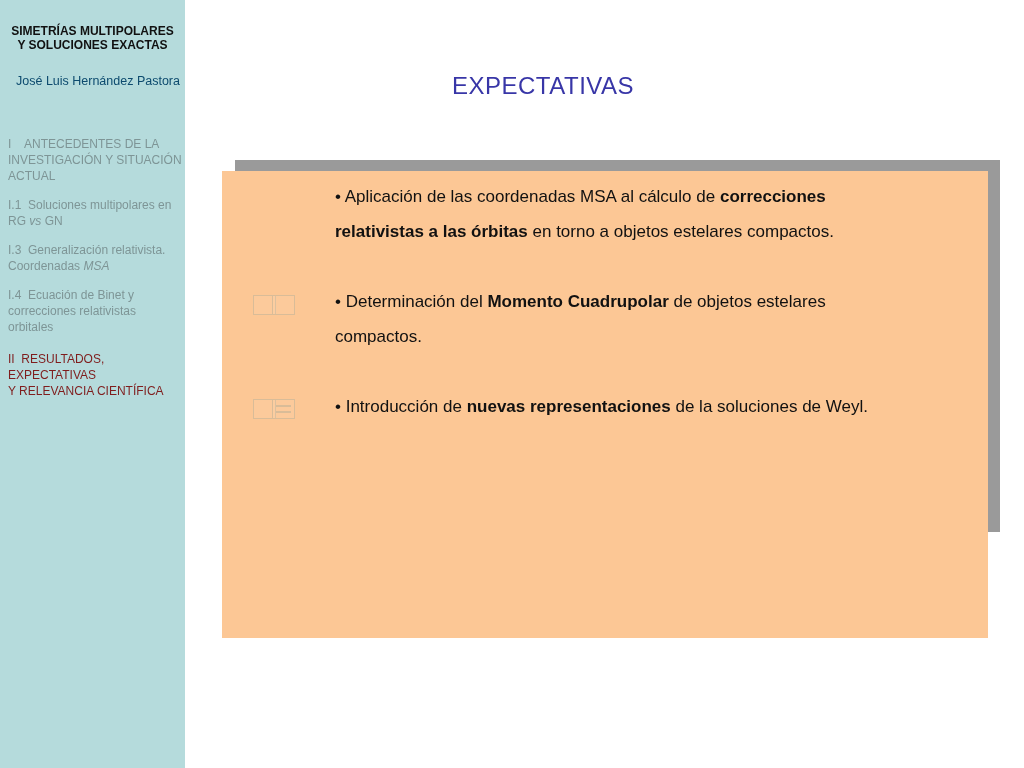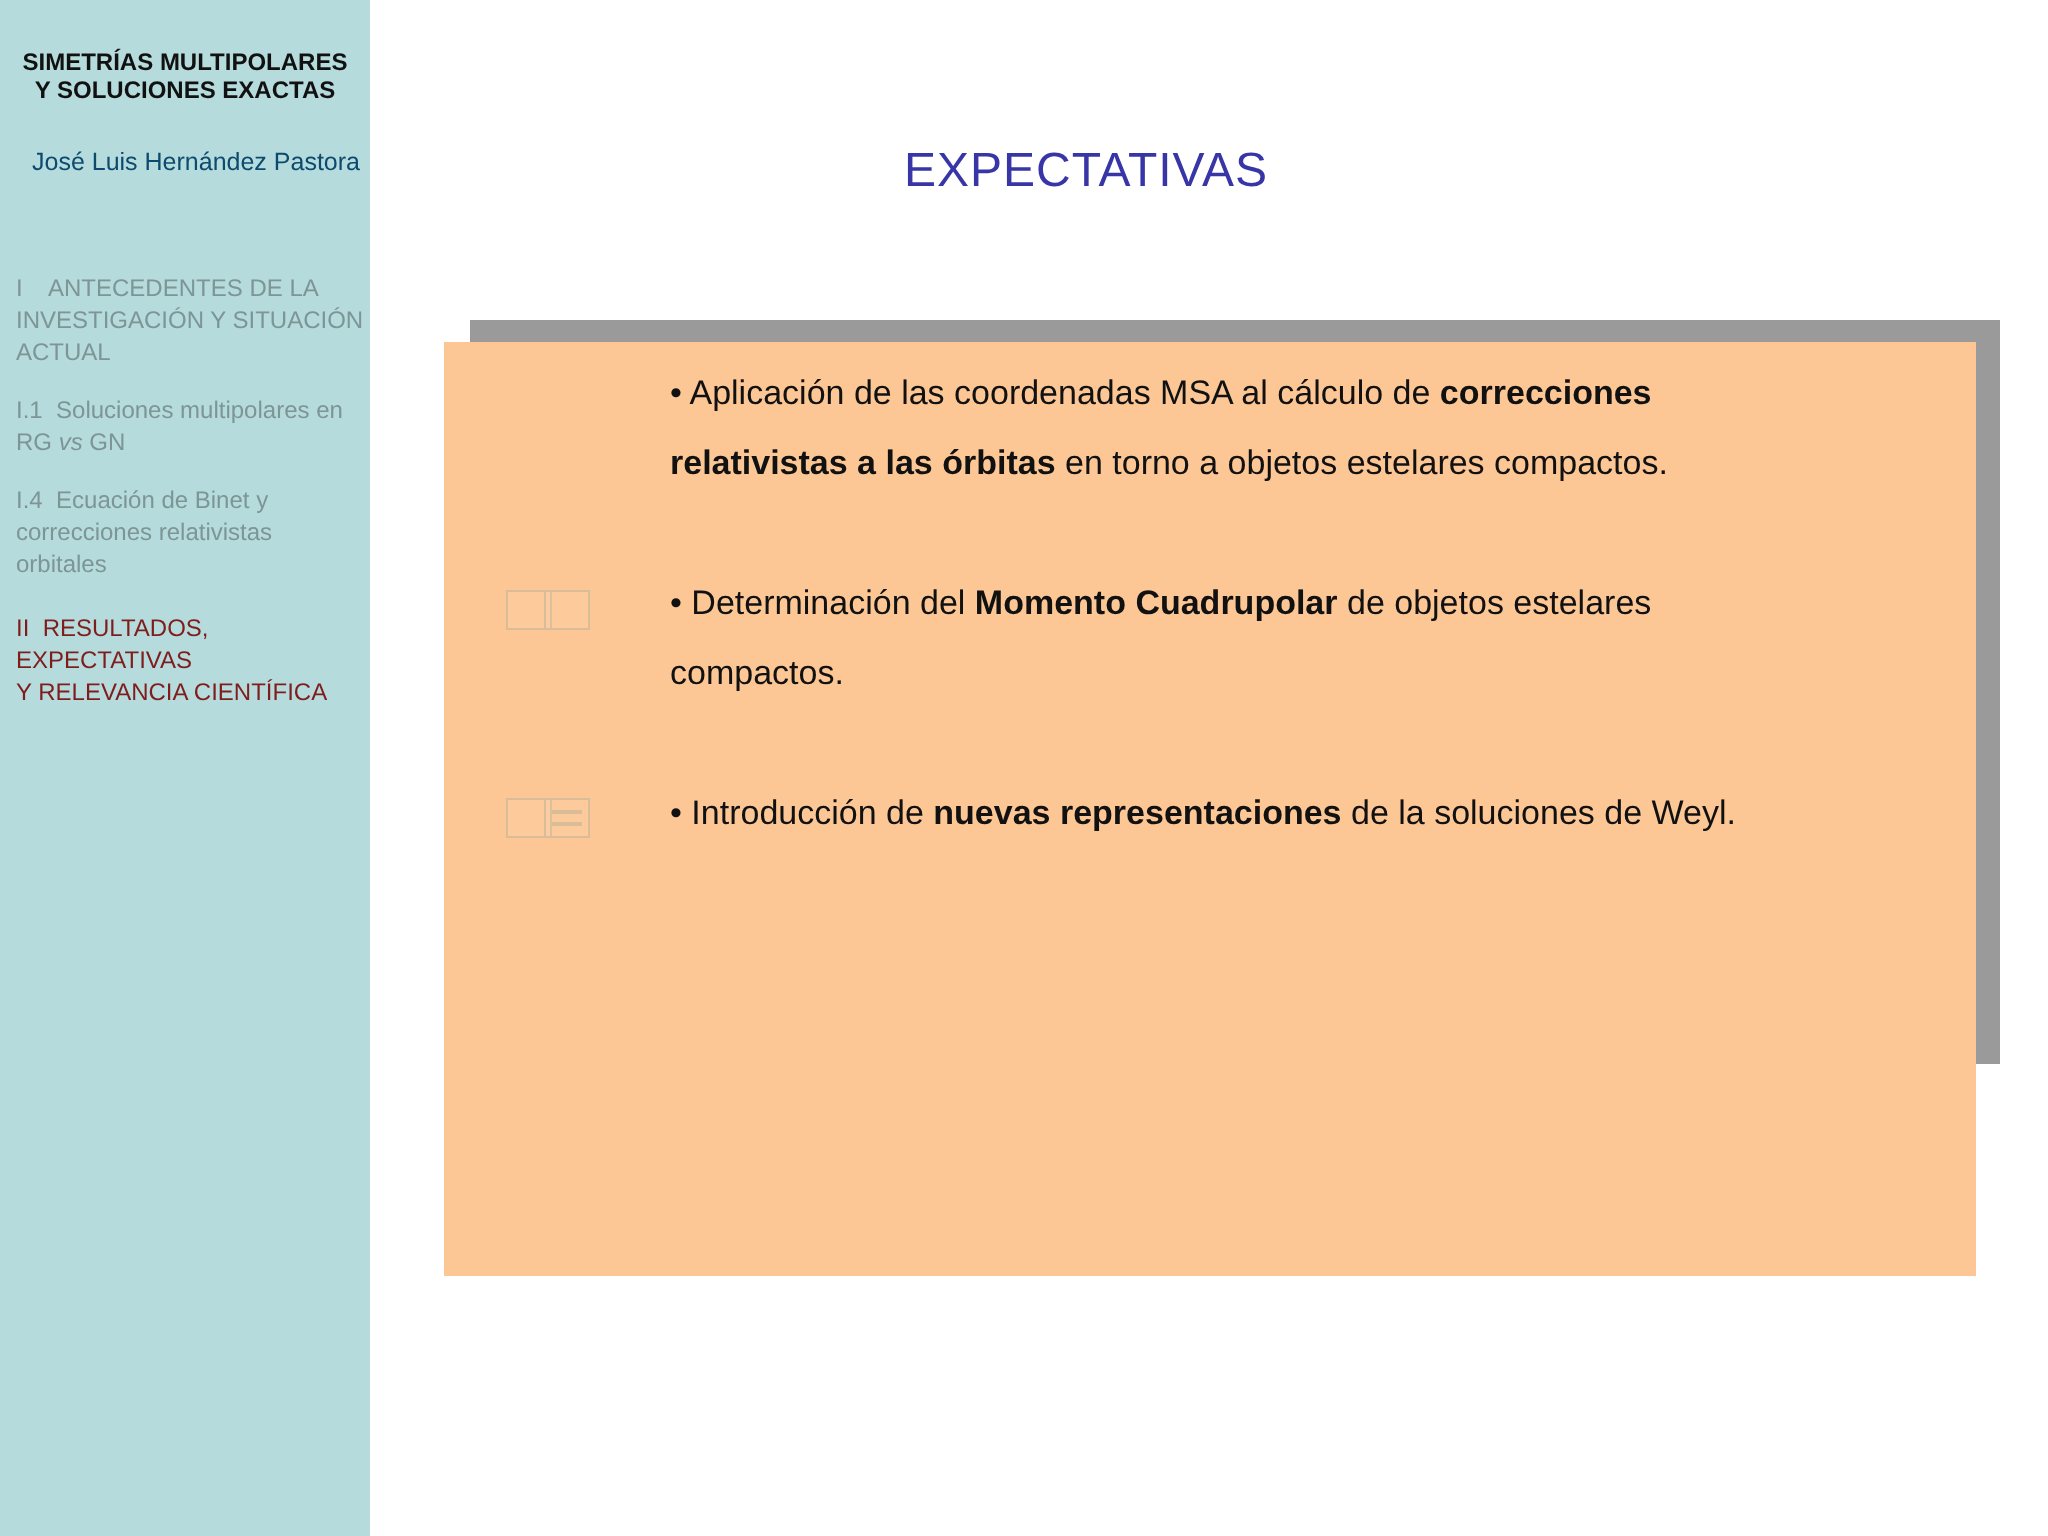--- a/index.html
+++ b/index.html
@@ -79,20 +79,22 @@
   <aside class="sidebar">
     <div class="sb-title">SIMETRÍAS MULTIPOLARES
 Y SOLUCIONES EXACTAS</div>
     <div class="sb-author">José Luis Hernández Pastora</div>
     <nav class="sb-nav">
         <div class="nav-item"><span>I    ANTECEDENTES DE LA
 INVESTIGACIÓN Y SITUACIÓN
 ACTUAL</span></div>
         <div class="nav-item"><span>I.1  Soluciones multipolares en
 RG </span><span class="it">vs</span><span> GN</span></div>
+        <div class="nav-item"><span>I.3  Generalización relativista.
+Coordenadas </span><span class="it">MSA</span></div>
         <div class="nav-item"><span>I.4  Ecuación de Binet y
 correcciones relativistas orbitales</span></div>
         <div class="nav-item active"><span>II  RESULTADOS, EXPECTATIVAS
 Y RELEVANCIA CIENTÍFICA</span></div>
       </nav>
   </aside>
 
   <main class="content">
     <h1 class="title">EXPECTATIVAS</h1>
 

